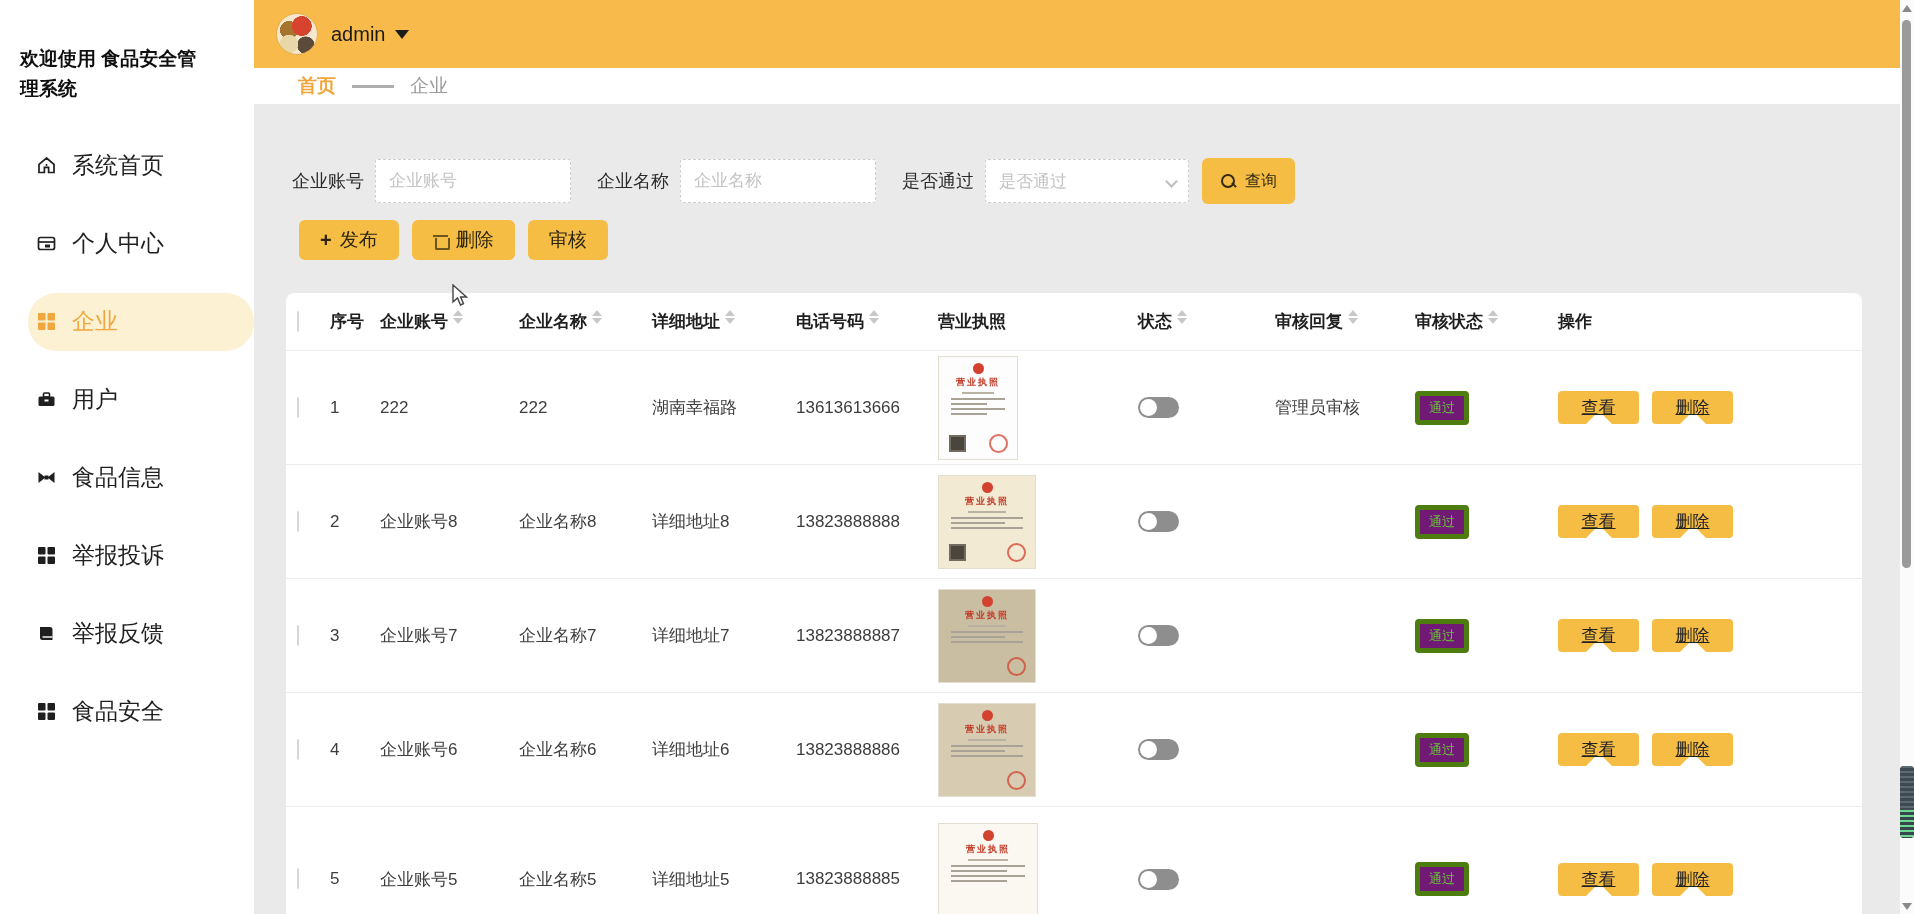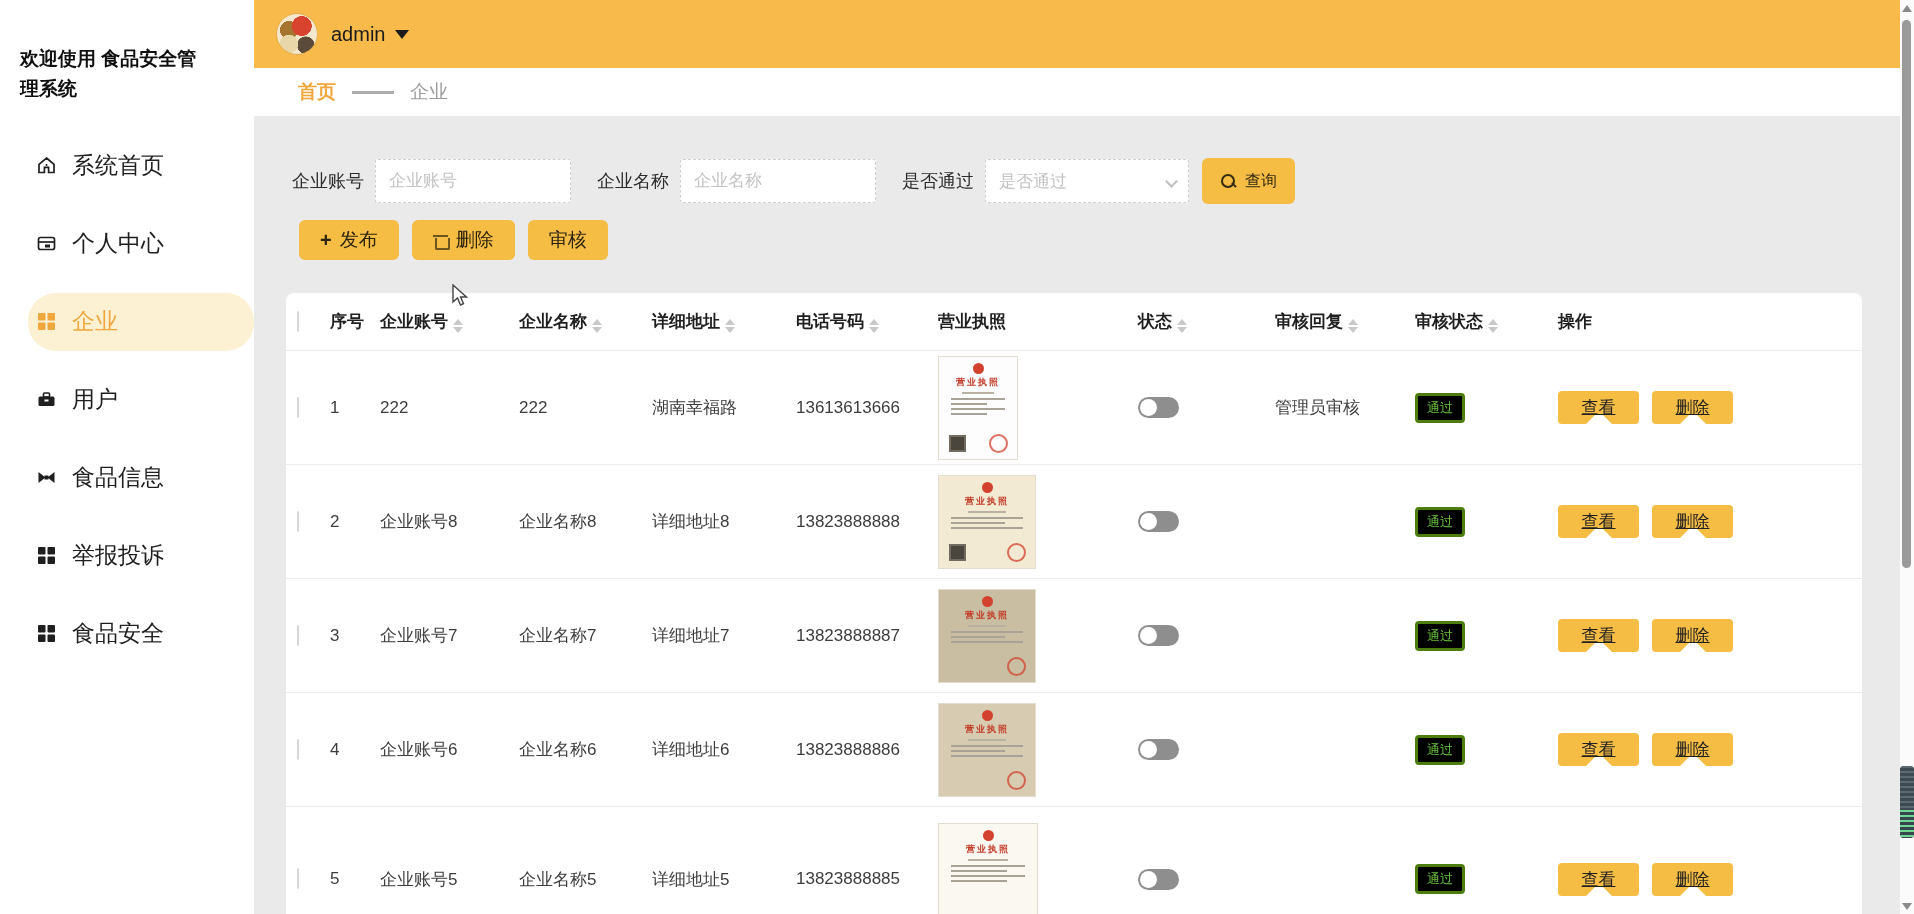--- a/index.html
+++ b/index.html
@@ -24,21 +24,21 @@
   .avatar { width:42px; height:42px; border-radius:50%; overflow:hidden; background:
       radial-gradient(circle at 30% 75%, #e8d7a8 0 22%, transparent 23%),
       radial-gradient(circle at 72% 78%, #5c4a3a 0 20%, transparent 21%),
       radial-gradient(circle at 62% 30%, #d8432f 0 26%, transparent 27%),
       radial-gradient(circle at 30% 40%, #a5752f 0 24%, transparent 25%),
       #f6e7cf;
       border:1px solid #e6ae45; }
   .username { margin-left:13px; font-size:20px; color:#1b1b1b; }
   .caret-down { width:0; height:0; border-left:7px solid transparent; border-right:7px solid transparent; border-top:9px solid #1b1b1b; margin-left:10px; }
 
-  .breadcrumb-bar { position:absolute; left:0; top:68px; width:1648px; height:48px; background:#ffffff; display:flex; align-items:center; padding-left:44px; }
+  .breadcrumb-bar { position:absolute; left:0; top:68px; width:1648px; height:36px; background:#ffffff; display:flex; align-items:center; padding-left:44px; }
   .bc-home { color:#F0A63C; font-size:19px; font-weight:bold; }
   .bc-sep { width:42px; height:3px; background:#AEAEAE; margin:0 16px; }
   .bc-current { color:#9B9B9B; font-size:19px; }
 
   .content { position:absolute; left:0; top:120px; width:1648px; height:794px; background:#EAEAEA; }
 
   
   .filter-row { position:absolute; left:38px; top:38px; display:flex; align-items:center; }
   .f-label { font-size:18px; color:#2b2b2b; margin-right:11px; white-space:nowrap; }
   .f-input { width:196px; height:44px; background:#fff; border:1px dashed #cfcfcf; border-radius:3px; padding:0 13px; font-size:17px; color:#333; font-family:inherit; margin-right:26px; }
@@ -56,21 +56,21 @@
   .btn-tool { height:40px; padding:0 21px; background:#F6BD45; border:none; border-radius:6px; font-size:19px; color:#2b2410; display:flex; align-items:center; gap:8px; cursor:pointer; font-family:inherit; }
   .icon-plus { font-size:20px; font-weight:bold; line-height:1; }
   .icon-trash { width:15px; height:16px; position:relative; opacity:.8; }
   .icon-trash::before { content:""; position:absolute; left:0; top:3px; width:15px; height:2px; background:#4b3d14; }
   .icon-trash::after { content:""; position:absolute; left:2px; top:6px; width:11px; height:10px; border:2px solid #4b3d14; border-top:none; border-radius:0 0 2px 2px; }
 
   
   .table-card { position:absolute; left:32px; top:173px; width:1576px; height:640px; background:#ffffff; border-radius:8px 8px 0 0; }
   .t-grid { display:grid; grid-template-columns:44px 50px 139px 133px 144px 142px 200px 137px 140px 143px 1fr; align-items:center; }
   .t-header { height:57px; font-weight:bold; color:#1f1f1f; font-size:17px; }
-  .th-cell { display:flex; align-items:flex-end; gap:5px; }
+  .th-cell { display:flex; align-items:flex-start; gap:5px; }
   .sort { display:inline-flex; flex-direction:column; gap:2px; cursor:pointer; }
   .sort i { width:0; height:0; border-left:5px solid transparent; border-right:5px solid transparent; display:block; }
   .sort .up { border-bottom:6px solid #C8C8C8; }
   .sort .dn { border-top:6px solid #C8C8C8; }
   .t-row { border-top:1px solid #ECECEC; height:114px; font-size:17px; color:#3d3d3d; }
   .t-row.last { height:110px; border-bottom:none; }
   .cb { width:15px; height:15px; border:1px solid #D6D6D6; border-radius:2px; background:#fff; margin-left:11px; cursor:pointer; }
 
   
   .license { width:98px; height:94px; border:1px solid #e3ddd0; position:relative; overflow:hidden; padding-top:6px; cursor:pointer; }
@@ -86,21 +86,21 @@
   .lic-v2 { background:#F3EAD4; }
   .lic-v3 { background:#C9BEA2; }
   .lic-v4 { background:#D7CCB1; }
   .lic-v5 { background:#FBF8F1; width:100px; height:128px; align-self:flex-start; margin-top:16px; }
 
   
   .toggle { width:41px; height:21px; background:#8E8E8E; border-radius:11px; position:relative; cursor:pointer; }
   .toggle .knob { position:absolute; left:2px; top:2px; width:17px; height:17px; border-radius:50%; background:#ffffff; }
 
   
-  .badge-pass { display:inline-block; padding:3px 9px; font-size:13px; color:#67C23A; background:#000000; border:3px solid #4d7c0f; border-radius:4px; }
+  .badge-pass { display:inline-block; padding:3px 9px; font-size:13px; color:#67C23A; background:#701a75; border:5px solid #4d7c0f; border-radius:4px; }
 
   
   .actions { display:flex; gap:13px; }
   .btn-act { position:relative; width:81px; height:33px; background:#F6BD45; border:none; border-radius:4px; font-size:17px; color:#222; text-decoration:underline; cursor:pointer; font-family:inherit; }
   .btn-act::after { content:""; position:absolute; left:50%; bottom:0; transform:translateX(-50%); width:8px; height:0;
       border-left:9px solid transparent; border-right:9px solid transparent; border-bottom:9px solid #ffffff; }
 
   
   .scrollbar { position:absolute; right:0; top:0; width:14px; height:914px; background:#FBFBFB; z-index:5; }
   .sb-up { position:absolute; top:5px; left:2px; width:0; height:0; border-left:5px solid transparent; border-right:5px solid transparent; border-bottom:7px solid #8a8a8a; }
@@ -184,20 +184,29 @@
           <svg viewBox="0 0 19 19">
               <rect x="1" y="1" width="7.5" height="7.5" rx="1" fill="#1f1f1f"></rect>
               <rect x="10.5" y="1" width="7.5" height="7.5" rx="1" fill="#1f1f1f"></rect>
               <rect x="1" y="10.5" width="7.5" height="7.5" rx="1" fill="#1f1f1f"></rect>
               <rect x="10.5" y="10.5" width="7.5" height="7.5" rx="1" fill="#1f1f1f"></rect>
             </svg>
         </span>
         <span class="mi-label">举报投诉</span>
       </div>
 
+      <div class="menu-item">
+        <span class="mi-icon">
+          <svg viewBox="0 0 19 19">
+              <path d="M3 3 H13 A2.5 2.5 0 0 1 15.5 5.5 V16 H5.5 A2.5 2.5 0 0 1 3 13.5 Z" fill="#1f1f1f"></path>
+              <line x1="5.5" y1="13" x2="15.5" y2="13" stroke="#fff" stroke-width="1.4"></line>
+            </svg>
+        </span>
+        <span class="mi-label">举报反馈</span>
+      </div>
 
       <div class="menu-item">
         <span class="mi-icon">
           <svg viewBox="0 0 19 19">
               <rect x="1" y="1" width="7.5" height="7.5" rx="1" fill="#1f1f1f"></rect>
               <rect x="10.5" y="1" width="7.5" height="7.5" rx="1" fill="#1f1f1f"></rect>
               <rect x="1" y="10.5" width="7.5" height="7.5" rx="1" fill="#1f1f1f"></rect>
               <rect x="10.5" y="10.5" width="7.5" height="7.5" rx="1" fill="#1f1f1f"></rect>
             </svg>
         </span>

